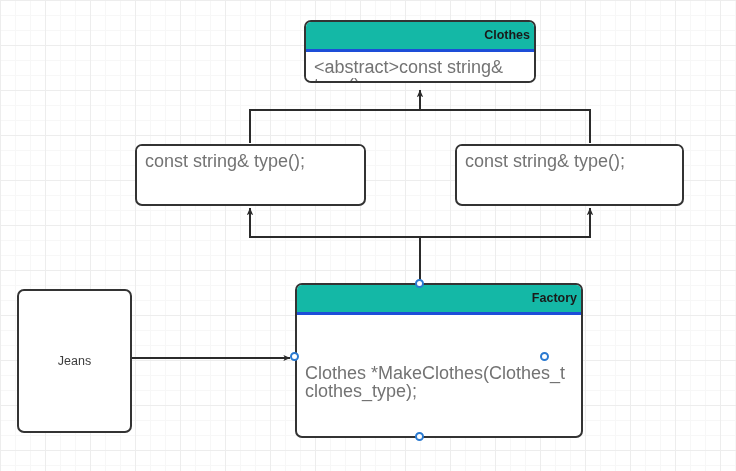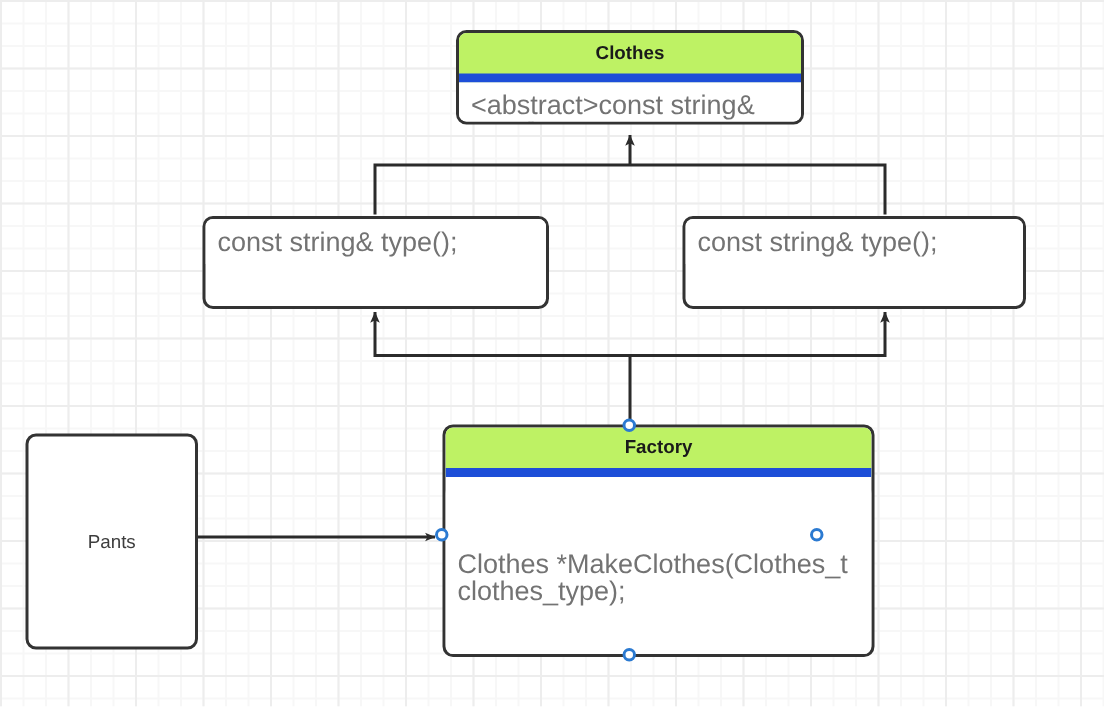--- a/index.html
+++ b/index.html
@@ -34,28 +34,28 @@
     position: absolute;
     box-sizing: border-box;
     background: #ffffff;
     border: 2px solid #333333;
     border-radius: 7px;
     overflow: hidden;
   }
   .node-title {
     box-sizing: border-box;
     width: 100%;
-    text-align: center;
+    text-align: right;
     font-weight: bold;
     font-size: 12.5px;
     color: #1a1a1a;
     padding: 6px 4px 6px 4px;
     line-height: 15px;
-    border-bottom: 6px solid #1d4ed8;
-    background: #bef264;
+    border-bottom: 3px solid #1d4ed8;
+    background: #14b8a6;
   }
   .node-body {
     box-sizing: border-box;
     width: 100%;
     font-size: 18px;
     color: #737373;
     padding: 6px 8px;
     line-height: 18px;
     background: #ffffff;
   }
@@ -128,21 +128,21 @@
   <div class="node" id="node-jeans" style="left:455px; top:144px; width:229px; height:62px;">
     <div class="node-body">const string&amp; type();</div>
   </div>
 
   <div class="node" id="node-factory" style="left:295px; top:283px; width:288px; height:155px;">
     <div class="node-title">Factory</div>
     <div class="node-body">Clothes *MakeClothes(Clothes_t clothes_type);</div>
   </div>
 
   <div class="node node-plain" id="node-users" style="left:17px; top:289px; width:115px; height:144px;">
-    <span>Pants</span>
+    <span>Jeans</span>
   </div>
 
   <div class="handle" style="left:415px; top:279px;"></div>
   <div class="handle" style="left:540px; top:352px;"></div>
   <div class="handle" style="left:415px; top:432px;"></div>
   <div class="handle" style="left:290px; top:352px;"></div>
 
 </div>
 
 </body></html>

